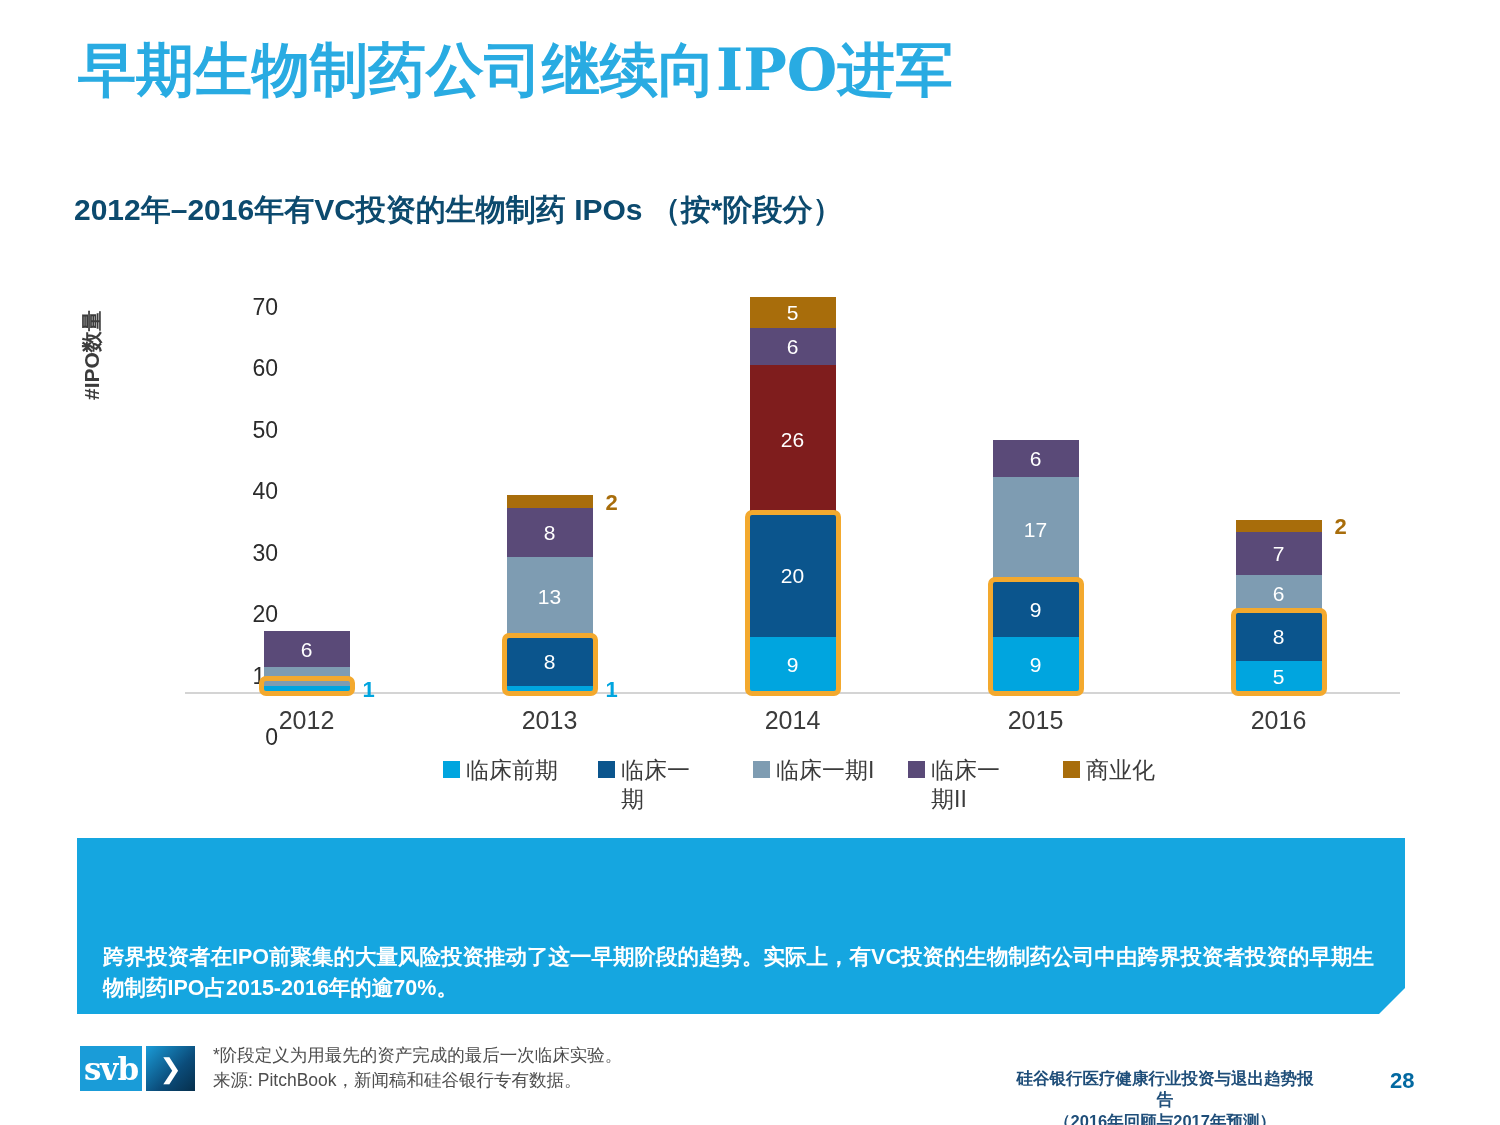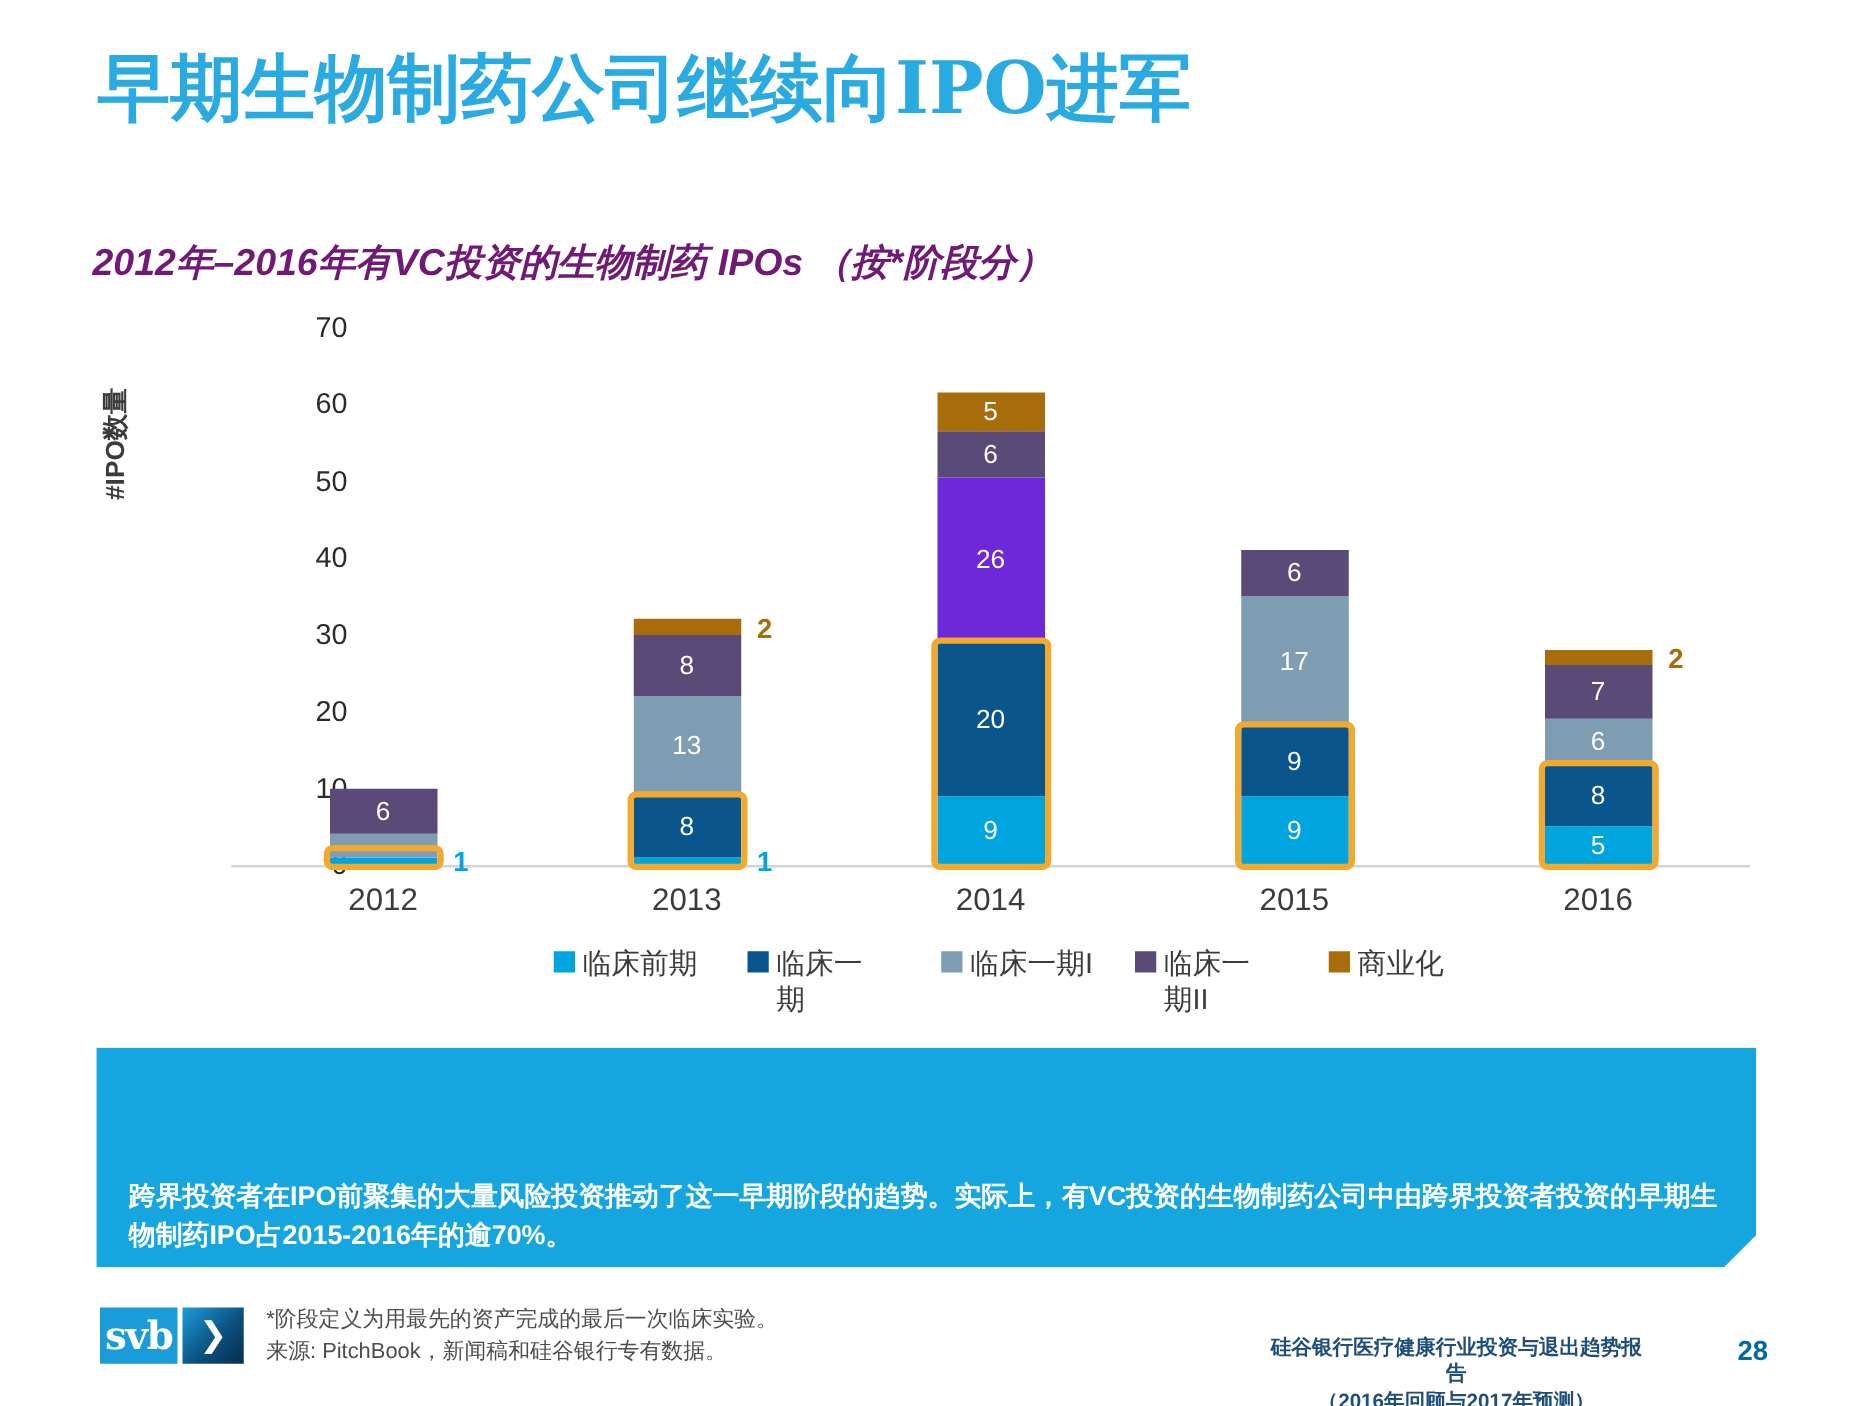--- a/index.html
+++ b/index.html
@@ -17,43 +17,43 @@
     font-size:58px;font-weight:bold;
     color:#29ABE2;
     letter-spacing:0px;
     white-space:nowrap;
     font-family:"DejaVu Serif","Liberation Serif",serif;
     text-align:right;
   }
   
   .chart-title{
     position:absolute;left:74px;top:190px;
-    font-size:30px;font-weight:bold;color:#701a75;
-    white-space:nowrap;
-    font-style:italic;
+    font-size:30px;font-weight:bold;color:#0c4a6e;
+    white-space:nowrap;
   }
   .y-axis-title{
     position:absolute;left:78px;top:400px;
     width:220px;
     transform:rotate(-90deg);
     transform-origin:left top;
     font-size:21px;font-weight:bold;color:#3b3b3b;
     text-align:left;
     white-space:nowrap;
   }
   .plot{
     position:absolute;left:185px;top:262px;
     width:1215px;height:430px;
   }
   .ytick{
     position:absolute;right:1222px;
     font-size:23px;color:#2b2b2b;
     text-align:right;width:120px;
     transform:translateY(-50%);
     white-space:nowrap;
+    margin-top:45px;
   }
   .baseline{
     position:absolute;left:185px;top:692px;
     width:1215px;height:2px;background:#d4d4d4;
   }
   .bar-col{
     position:absolute;bottom:0;
     width:243px;
     height:430px;
   }
@@ -201,21 +201,21 @@
         <div class="outside-label" style="color: rgb(168, 109, 11); bottom: 176.429px; left: calc(50% + 56px);">2</div>
       </div>
       <div class="bar-col" style="left: 486px; width: 243px;">
         <div class="bar-stack">
           <div class="seg" style="height: 55.2857px; background: rgb(0, 165, 223);">
             <span>9</span>
           </div>
           <div class="seg" style="height: 122.857px; background: rgb(11, 85, 141);">
             <span>20</span>
           </div>
-          <div class="seg" style="height: 132px; background: #6d28d9;">
+          <div class="seg" style="height: 149px; background: #7f1d1d;">
             <span>26</span>
           </div>
           <div class="seg" style="height: 36.8571px; background: rgb(90, 74, 120);">
             <span>6</span>
           </div>
           <div class="seg" style="height: 30.7143px; background: rgb(168, 109, 11);">
             <span>5</span>
           </div>
         </div>
         <div class="highlight-box" style="height: 186.143px; bottom: -4px; left: calc(50% - 48px); width: 96px; border-color: rgb(243, 169, 46);"></div>

